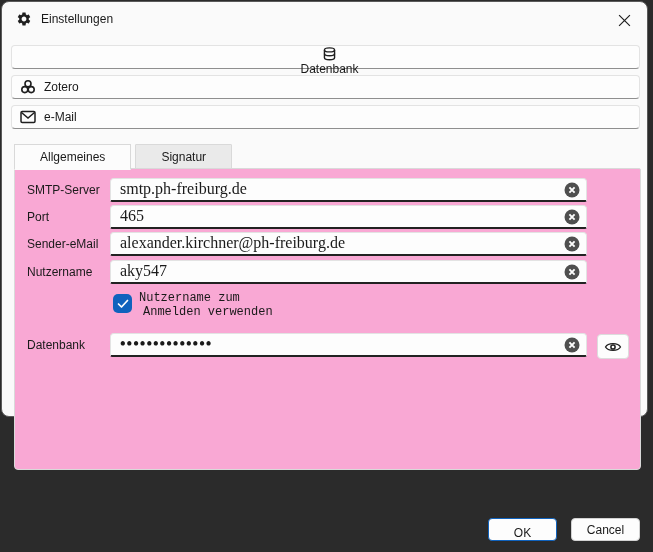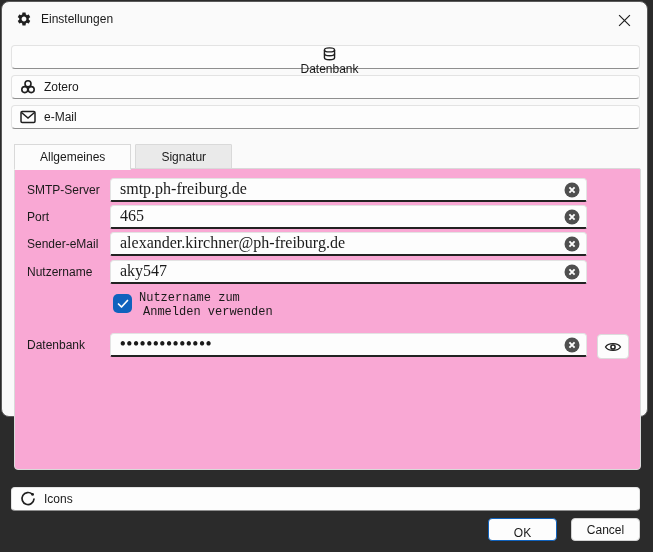--- a/index.html
+++ b/index.html
@@ -240,29 +240,20 @@
 
     <div class="eye-btn">
       <svg width="18" height="12" viewBox="0 0 18 12">
           <path d="M1.5 6 C4 1.6, 14 1.6, 16.5 6 C14 10.4, 4 10.4, 1.5 6 Z" fill="none" stroke="#1f1f1f" stroke-width="1.3"></path>
           <circle cx="9" cy="6" r="2.1" fill="none" stroke="#1f1f1f" stroke-width="1.5"></circle>
         </svg>
     </div>
 
   </div>
 
-  <div class="section-bar" id="bar-icons">
-    <span class="sec-icon">
-      <svg width="16" height="16" viewBox="0 0 16 16" fill="none">
-          <path d="M12.2 3.2 A6 6 0 1 0 14 8" stroke="#1f1f1f" stroke-width="1.7" stroke-linecap="round"></path>
-          <circle cx="12.6" cy="3.4" r="1.4" fill="#1f1f1f"></circle>
-        </svg>
-    </span>
-    <span class="sec-label">Icons</span>
-  </div>
 
   <div class="btn btn-ok">
     <span>OK</span>
   </div>
   <div class="btn btn-cancel">
     <span>Cancel</span>
   </div>
 
 </div>
 

